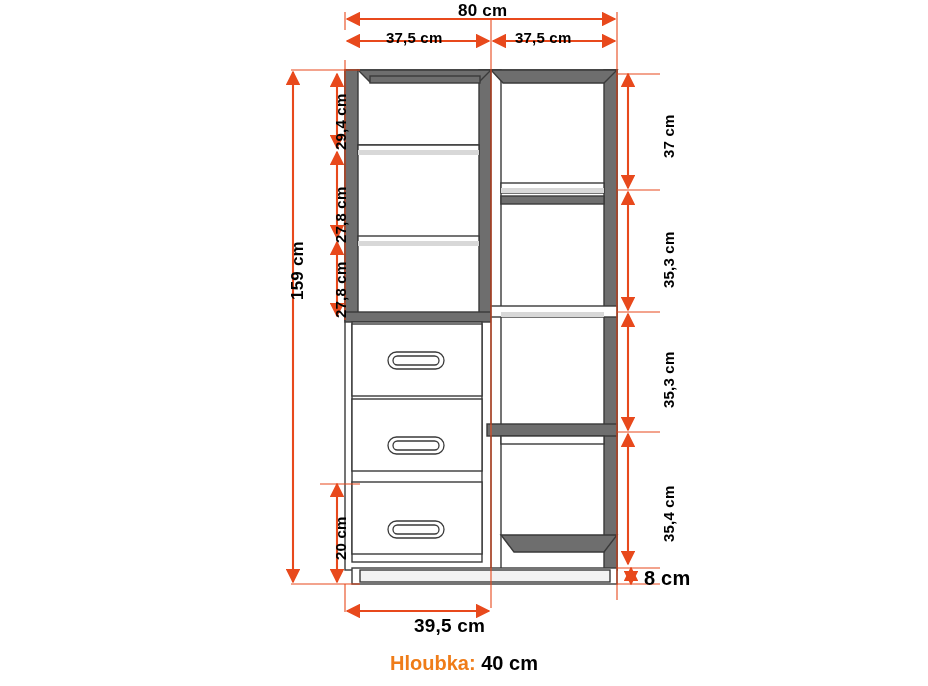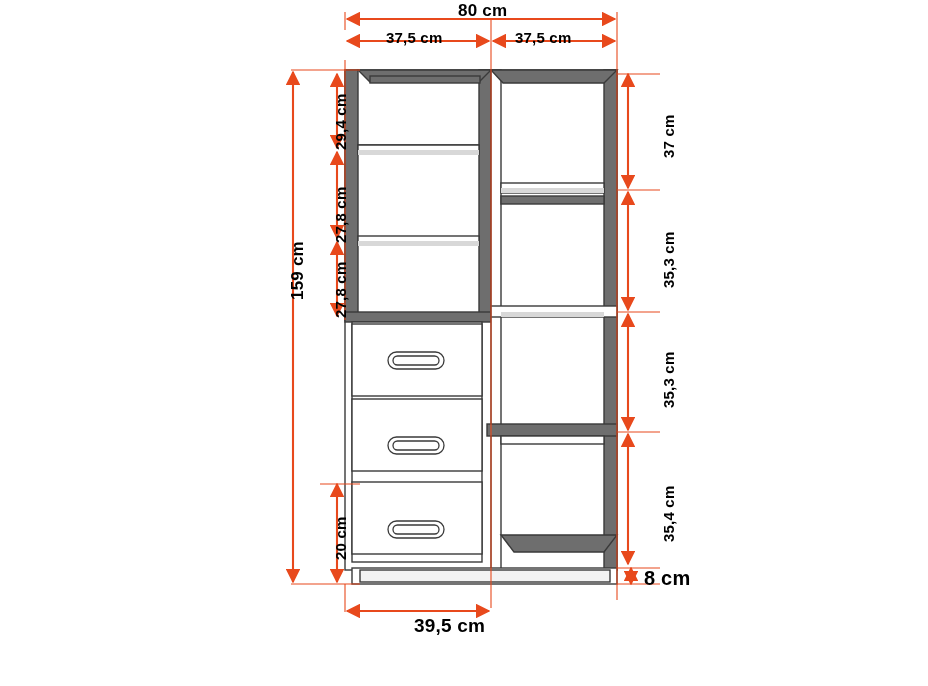--- a/index.html
+++ b/index.html
@@ -192,14 +192,18 @@
 
   <div class="dim-label vert" style="left:660px; top:158px; font-size:15px;">37 cm</div>
   <div class="dim-label vert" style="left:660px; top:288px; font-size:15px;">35,3 cm</div>
   <div class="dim-label vert" style="left:660px; top:408px; font-size:15px;">35,3 cm</div>
   <div class="dim-label vert" style="left:660px; top:542px; font-size:15px;">35,4 cm</div>
 
   <div class="dim-label" style="left:644px; top:567px; font-size:20px;">8 cm</div>
 
   <div class="dim-label" style="left:382px; top:615px; font-size:19px;margin-left:32px;">39,5 cm</div>
 
+  <div class="footer">
+    <span class="hl">Hloubka</span><span class="hl">:</span>
+    <span>40 cm</span>
+  </div>
 
 </div>
 
 </body></html>

